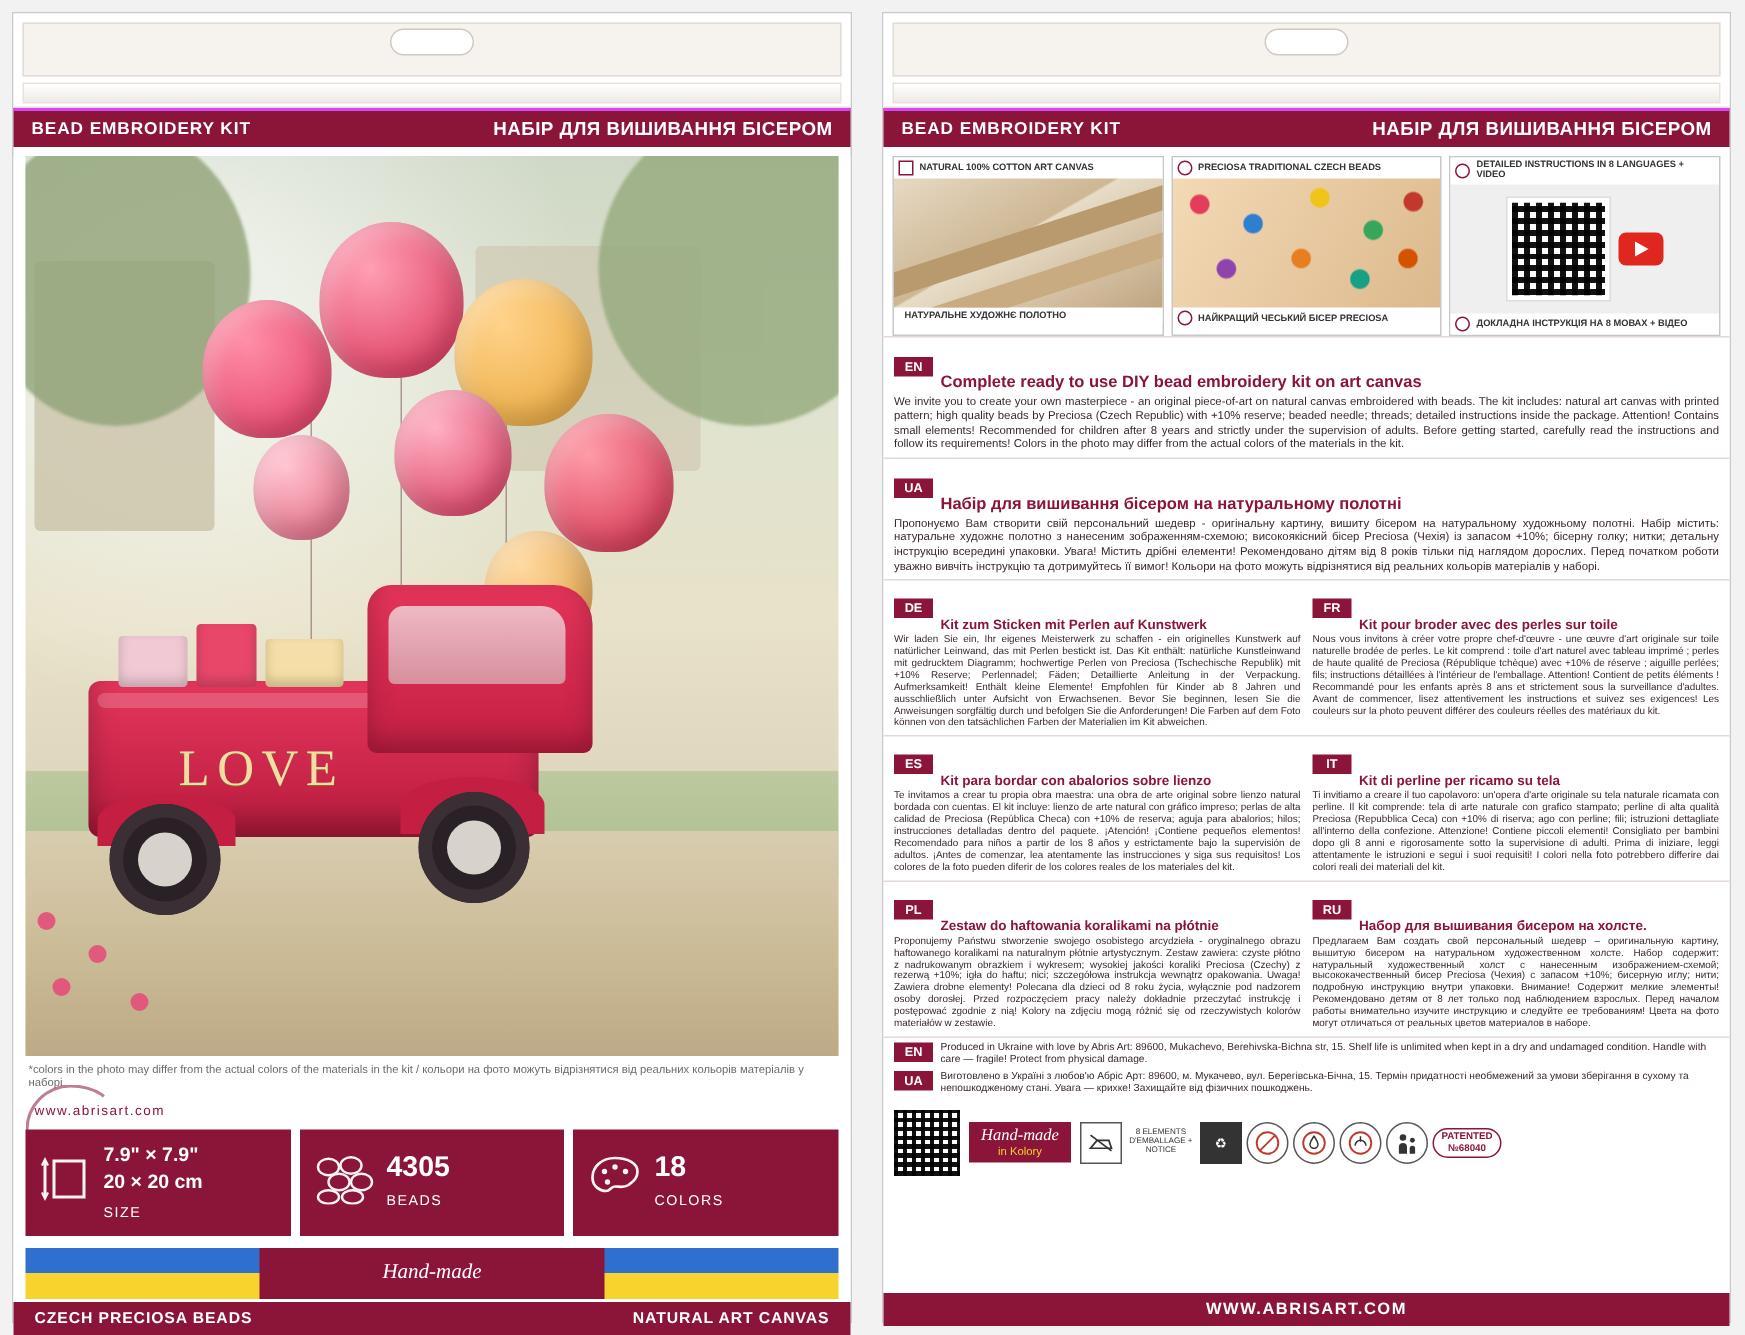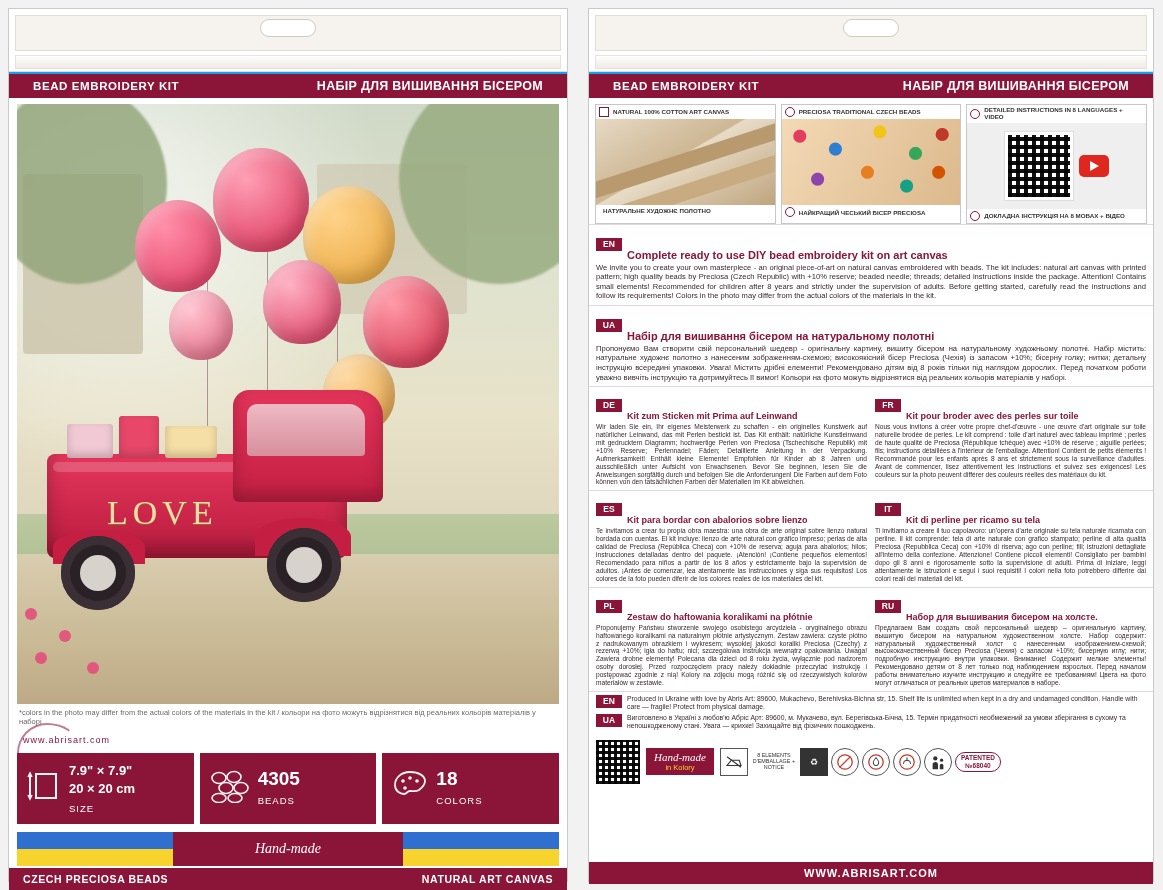--- a/index.html
+++ b/index.html
@@ -11,21 +11,21 @@
   .pack.front{left:8px;width:560px;height:874px;}
   .pack.back{left:588px;width:566px;height:874px;}
 
   
   .hang{position:relative;height:62px;background:#ffffff;border-bottom:1px solid #ddd;}
   .hang .strip{position:absolute;left:6px;right:6px;top:6px;height:34px;background:#f6f3ef;border:1px solid #e2ddd7;}
   .hang .hole{position:absolute;left:50%;transform:translateX(-50%);top:10px;width:54px;height:16px;border:1px solid #cfc9c2;border-radius:9px;background:#ffffff;}
   .hang .seam{position:absolute;left:6px;right:6px;top:46px;height:12px;background:linear-gradient(180deg,#ffffff 0%,#efeae4 100%);border:1px solid #e7e2dc;}
 
   
-  .titlebar{display:flex;align-items:center;justify-content:space-between;background:#8a1538;color:#fff;padding:5px 24px;border-top:2px solid #0ea5e9;}
+  .titlebar{display:flex;align-items:center;justify-content:space-between;background:#8a1538;color:#fff;padding:5px 12px;border-top:2px solid #d946ef;}
   .titlebar .t-en{font-size:11.5px;font-weight:bold;letter-spacing:.6px;}
   .titlebar .t-ua{font-size:12.5px;font-weight:bold;letter-spacing:.3px;}
 
   
   .front-body{position:relative;height:calc(874px - 62px - 26px);background:#ffffff;}
   .artwork{position:relative;margin:6px 8px 0 8px;height:600px;overflow:hidden;
     background:
       radial-gradient(circle at 20% 18%, rgba(255,255,255,.55) 0 10%, rgba(255,255,255,0) 40%),
       linear-gradient(180deg,#cfd8c6 0%,#dfe3cf 28%,#e8e2c9 52%,#ded6bd 70%,#cdbf9f 100%);
   }
@@ -33,21 +33,21 @@
   .art-house{position:absolute;background:#cdc5ad;opacity:.85;}
   .art-tree{position:absolute;border-radius:50%;background:#9fae86;opacity:.8;filter:blur(1px);}
   .art-road{position:absolute;left:0;right:0;bottom:0;height:150px;background:linear-gradient(180deg,#d9cdb0 0%,#c9b994 60%,#bda985 100%);}
   .art-grass{position:absolute;bottom:120px;left:0;right:0;height:70px;background:linear-gradient(180deg,#b9c79c,#a8bb8c);opacity:.9;}
 
   
   .balloon{position:absolute;border-radius:50% 50% 46% 46%;box-shadow:inset -6px -8px 16px rgba(0,0,0,.18), inset 6px 8px 14px rgba(255,255,255,.35);}
   .string{position:absolute;width:1px;background:rgba(90,50,60,.45);}
 
   
-  .truck{position:absolute;left:10px;bottom:86px;width:450px;height:250px;text-decoration:underline;}
+  .truck{position:absolute;left:22px;bottom:86px;width:450px;height:250px;text-decoration:underline;}
   .cab{position:absolute;left:206px;top:22px;width:150px;height:112px;background:linear-gradient(180deg,#e4345a,#c41f43);border-radius:16px 26px 6px 6px;box-shadow:inset 0 -8px 18px rgba(0,0,0,.25);}
   .cab .win{position:absolute;left:14px;top:14px;width:118px;height:52px;background:linear-gradient(180deg,#f0c9cf,#d79aa6);border-radius:10px 16px 4px 4px;opacity:.9;}
   .bed{position:absolute;left:20px;top:86px;width:300px;height:104px;background:linear-gradient(180deg,#e6365c,#b81b3e);border-radius:8px;box-shadow:inset 0 -10px 20px rgba(0,0,0,.3);}
   .bed .rail{position:absolute;left:6px;right:6px;top:8px;height:10px;background:rgba(255,255,255,.18);border-radius:5px;}
   .love{position:absolute;left:60px;top:40px;font-family:"Liberation Serif",serif;font-size:34px;letter-spacing:5px;color:#f2dca6;text-shadow:0 1px 0 #8d6b2a;}
   .fender{position:absolute;background:#c41f43;border-radius:50% 50% 0 0;}
   .wheel{position:absolute;width:74px;height:74px;border-radius:50%;background:#2a2126;box-shadow:inset 0 0 0 9px #3a2f35;}
   .wheel .hub{position:absolute;left:19px;top:19px;width:36px;height:36px;border-radius:50%;background:#d7d2cc;}
   .gift{position:absolute;border-radius:3px;box-shadow:inset 0 -4px 8px rgba(0,0,0,.2);}
 
@@ -346,21 +346,21 @@
           <span class="lang-title">Набір для вишивання бісером на натуральному полотні</span>
         </div>
         <div class="lang-body">Пропонуємо Вам створити свій персональний шедевр - оригінальну картину, вишиту бісером на натуральному художньому полотні. Набір містить: натуральне художнє полотно з нанесеним зображенням-схемою; високоякісний бісер Preciosa (Чехія) із запасом +10%; бісерну голку; нитки; детальну інструкцію всередині упаковки. Увага! Містить дрібні елементи! Рекомендовано дітям від 8 років тільки під наглядом дорослих. Перед початком роботи уважно вивчіть інструкцію та дотримуйтесь її вимог! Кольори на фото можуть відрізнятися від реальних кольорів матеріалів у наборі.</div>
       </div>
 
       <div class="langblock">
         <div class="two-col">
           <div>
             <div class="lang-head">
                 <span class="badge">DE</span>
-                <span class="lang-title small">Kit zum Sticken mit Prima auf Leinwand</span>
+                <span class="lang-title small">Kit zum Sticken mit Perlen auf Kunstwerk</span>
               </div>
             <div class="sub-body">Wir laden Sie ein, Ihr eigenes Meisterwerk zu schaffen - ein originelles Kunstwerk auf natürlicher Leinwand, das mit Perlen bestickt ist. Das Kit enthält: natürliche Kunstleinwand mit gedrucktem Diagramm; hochwertige Perlen von Preciosa (Tschechische Republik) mit +10% Reserve; Perlennadel; Fäden; Detaillierte Anleitung in der Verpackung. Aufmerksamkeit! Enthält kleine Elemente! Empfohlen für Kinder ab 8 Jahren und ausschließlich unter Aufsicht von Erwachsenen. Bevor Sie beginnen, lesen Sie die Anweisungen sorgfältig durch und befolgen Sie die Anforderungen! Die Farben auf dem Foto können von den tatsächlichen Farben der Materialien im Kit abweichen.</div>
           </div>
           <div>
             <div class="lang-head">
                 <span class="badge">FR</span>
                 <span class="lang-title small">Kit pour broder avec des perles sur toile</span>
               </div>
             <div class="sub-body">Nous vous invitons à créer votre propre chef-d'œuvre - une œuvre d'art originale sur toile naturelle brodée de perles. Le kit comprend : toile d'art naturel avec tableau imprimé ; perles de haute qualité de Preciosa (République tchèque) avec +10% de réserve ; aiguille perlées; fils; instructions détaillées à l'intérieur de l'emballage. Attention! Contient de petits éléments ! Recommandé pour les enfants après 8 ans et strictement sous la surveillance d'adultes. Avant de commencer, lisez attentivement les instructions et suivez ses exigences! Les couleurs sur la photo peuvent différer des couleurs réelles des matériaux du kit.</div>
           </div>

